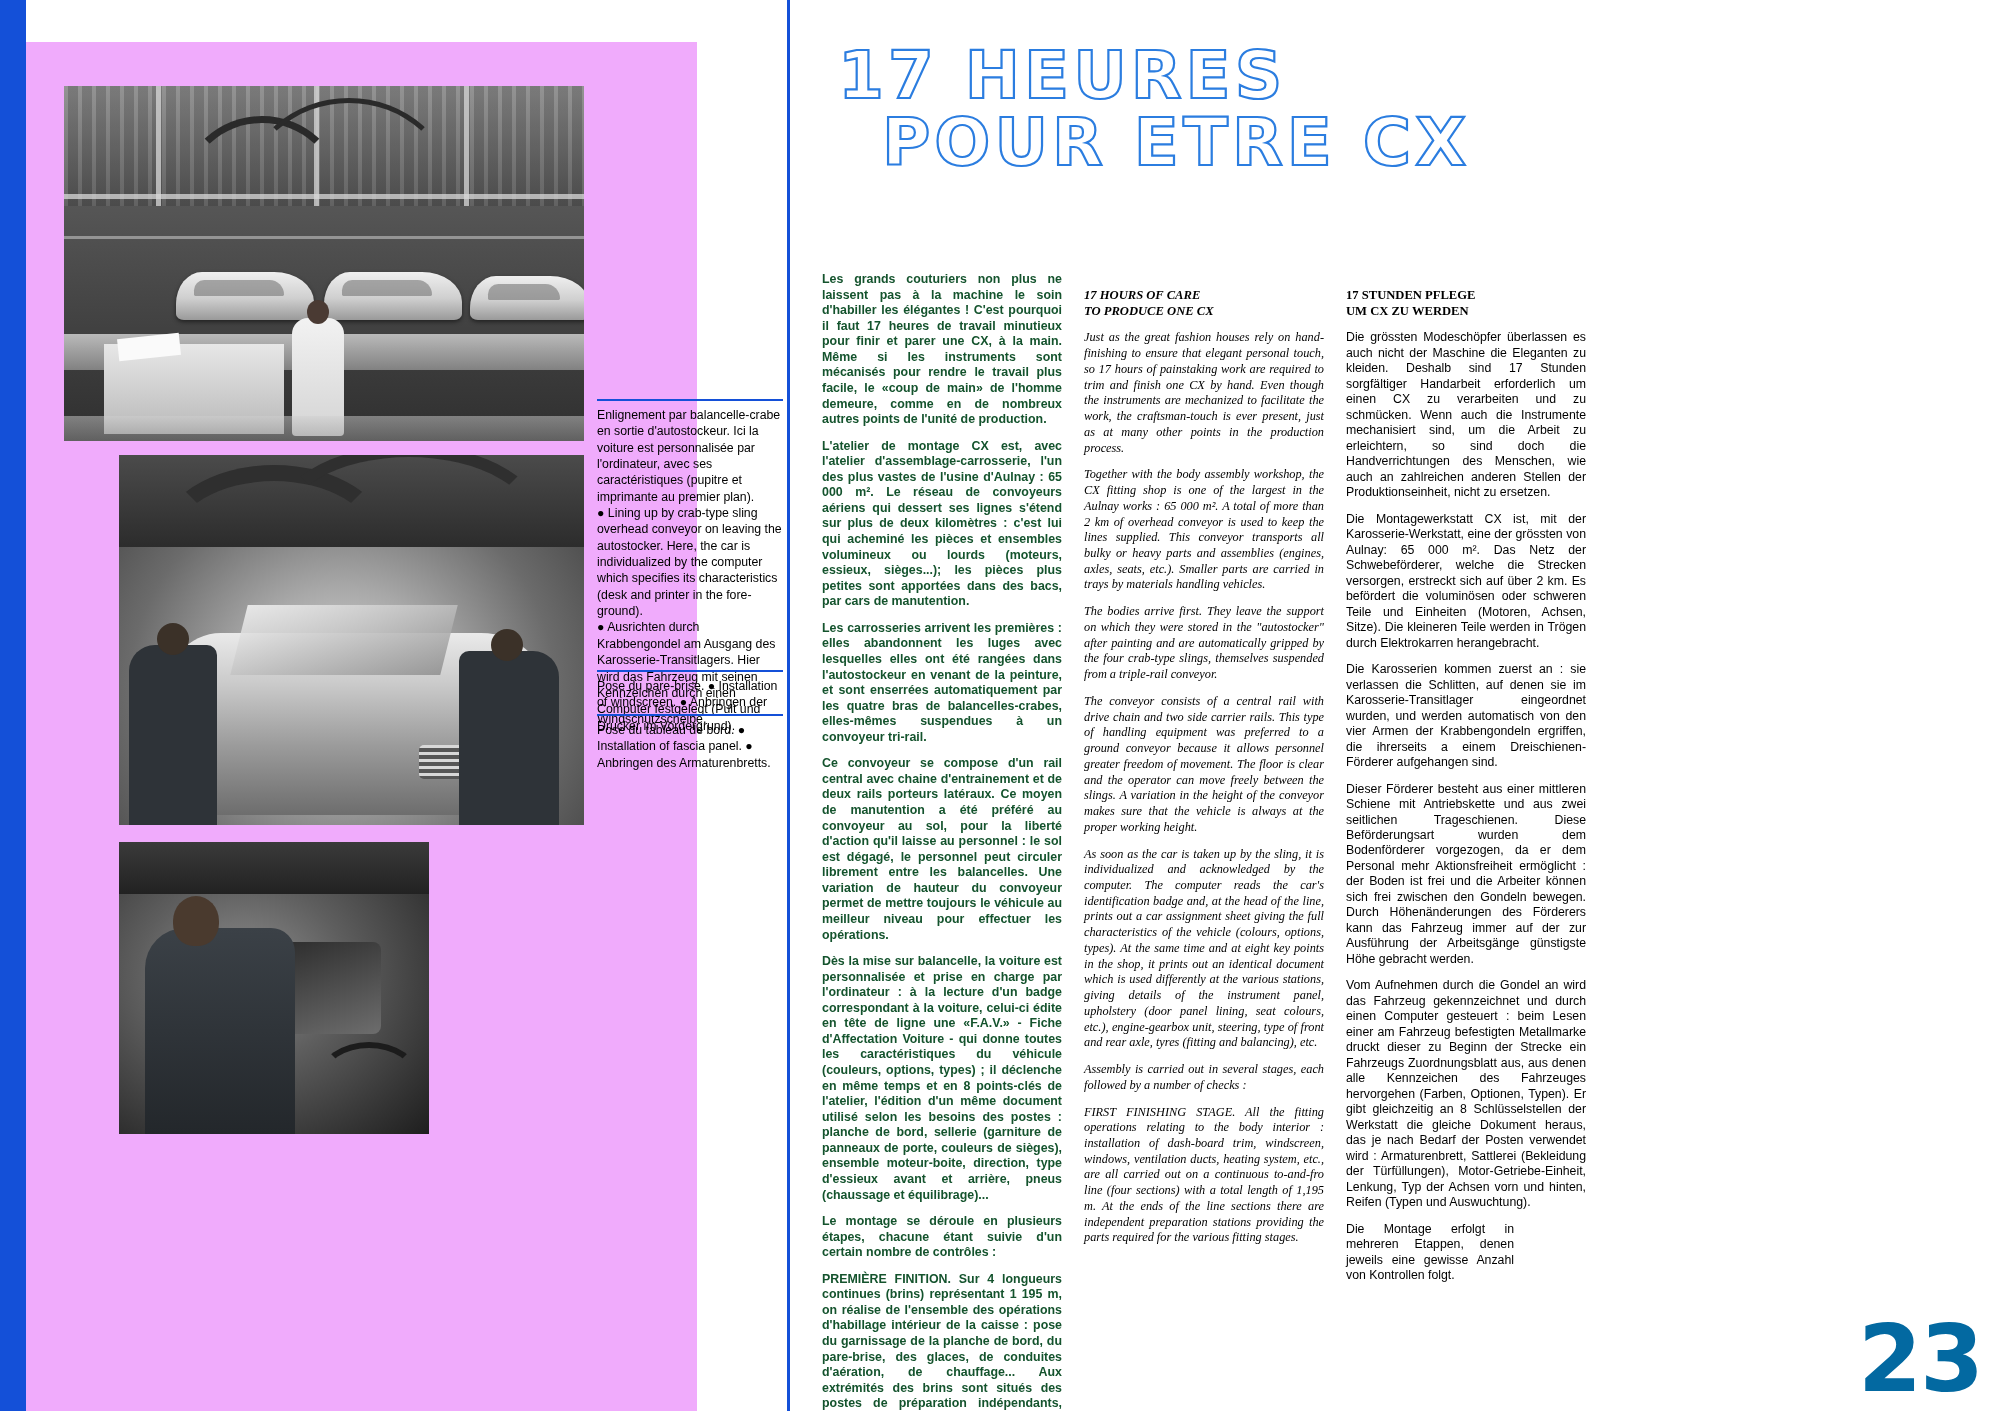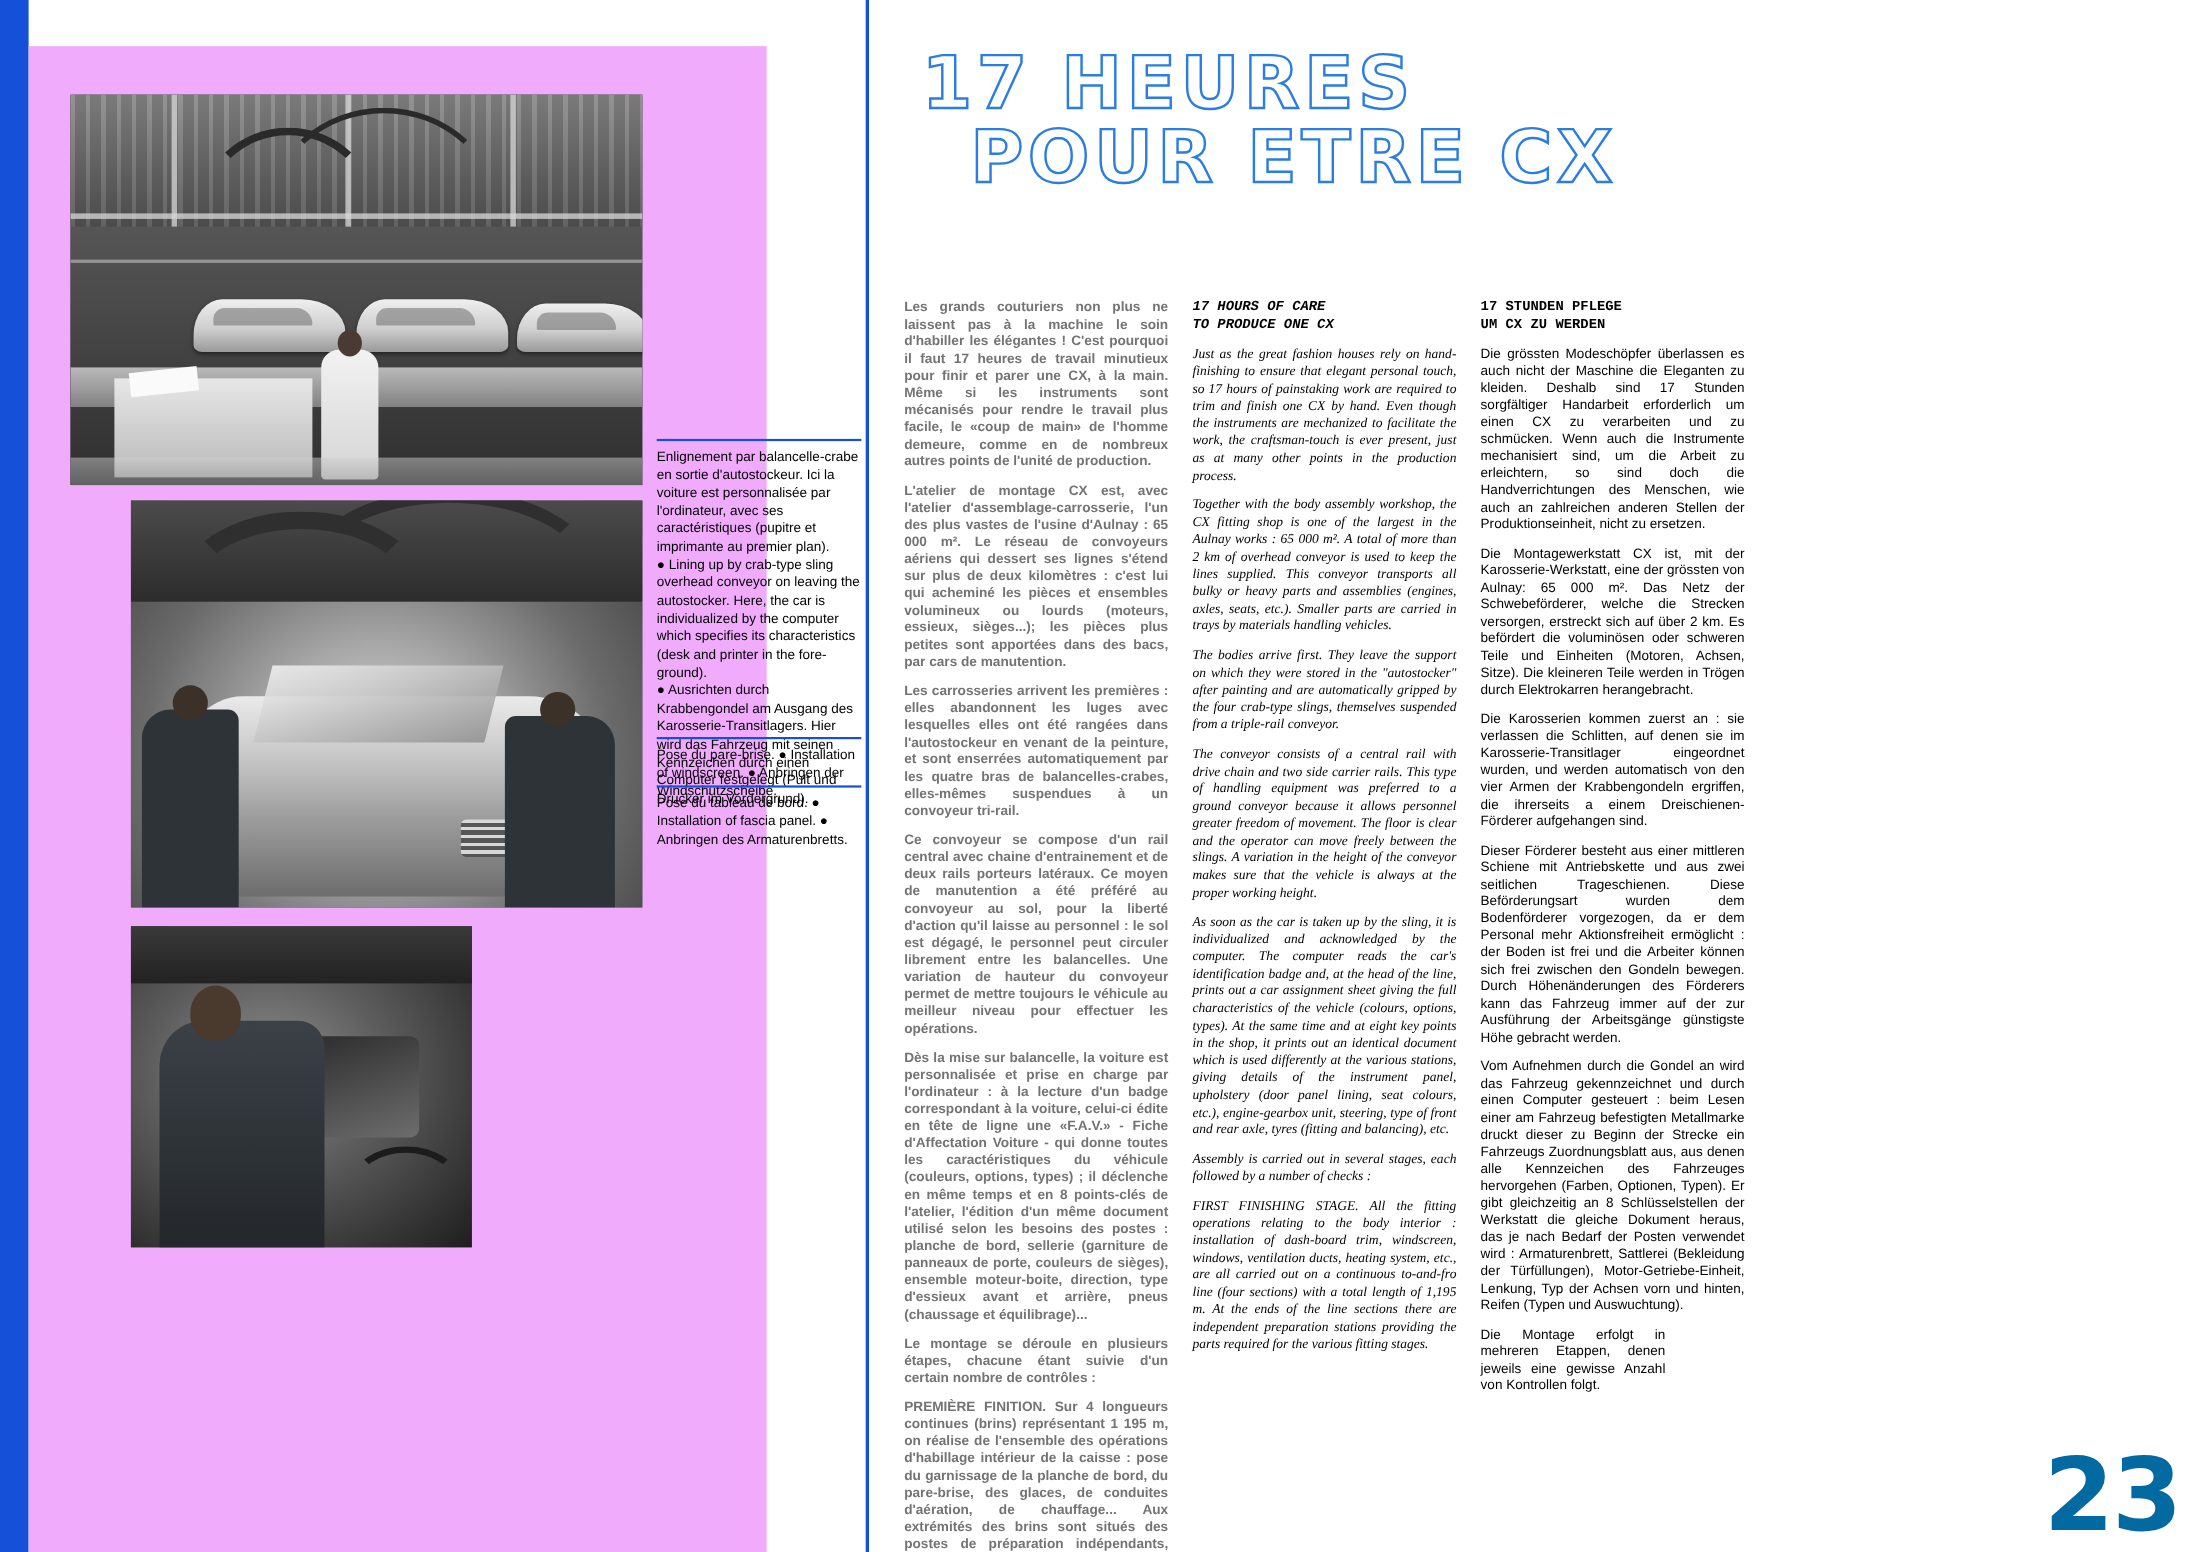--- a/index.html
+++ b/index.html
@@ -96,37 +96,37 @@
     width: 1160px; height: 1115px;
     display: flex;
     gap: 22px;
   }
   .col { width: 240px; }
   .col-fr { width: 240px; }
   .col-en { width: 240px; }
   .col-de { width: 240px; }
 
   .col h4 {
-    margin: 0 0 11px 0;
+    margin: 16px 0 11px 0;
     font-size: 12.6px;
     line-height: 1.25;
     font-weight: bold;
-    font-family: Liberation Mono, monospace;
+    font-family: Liberation Serif, serif;
     font-style: italic;
   }
   .col-de h4 { font-style: normal; }
 
   .body-fr p {
     margin: 0 0 11px 0;
     font-size: 12.4px;
     line-height: 1.255;
     text-align: justify;
     font-family: "Liberation Sans", sans-serif;
     font-weight: bold;
-    color: #737373;
+    color: #14532d;
   }
   .body-en p {
     margin: 0 0 11px 0;
     font-size: 12.3px;
     line-height: 1.28;
     text-align: justify;
     font-family: "Liberation Serif", serif;
     font-style: italic;
     color: #000;
   }

